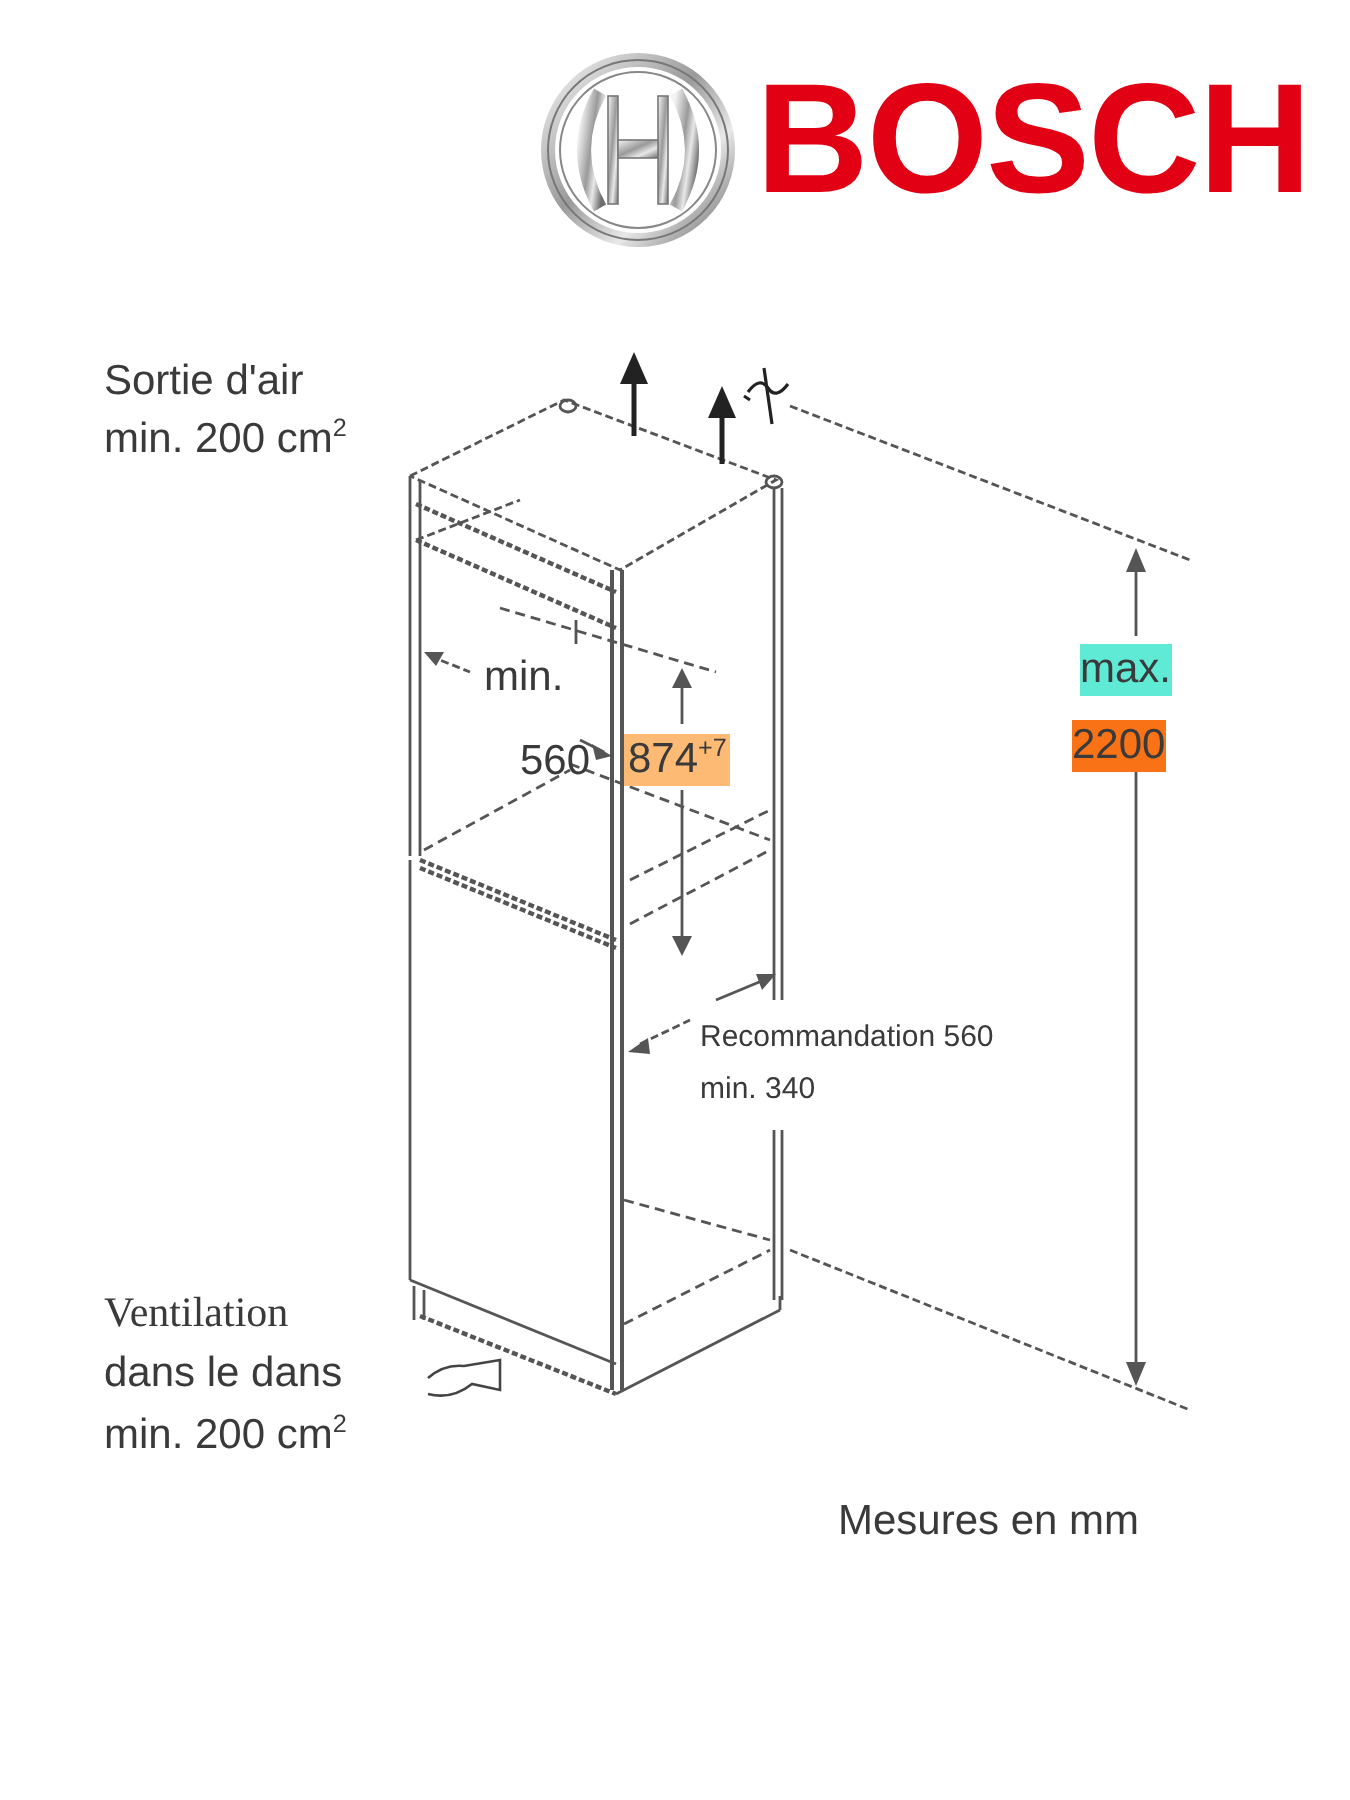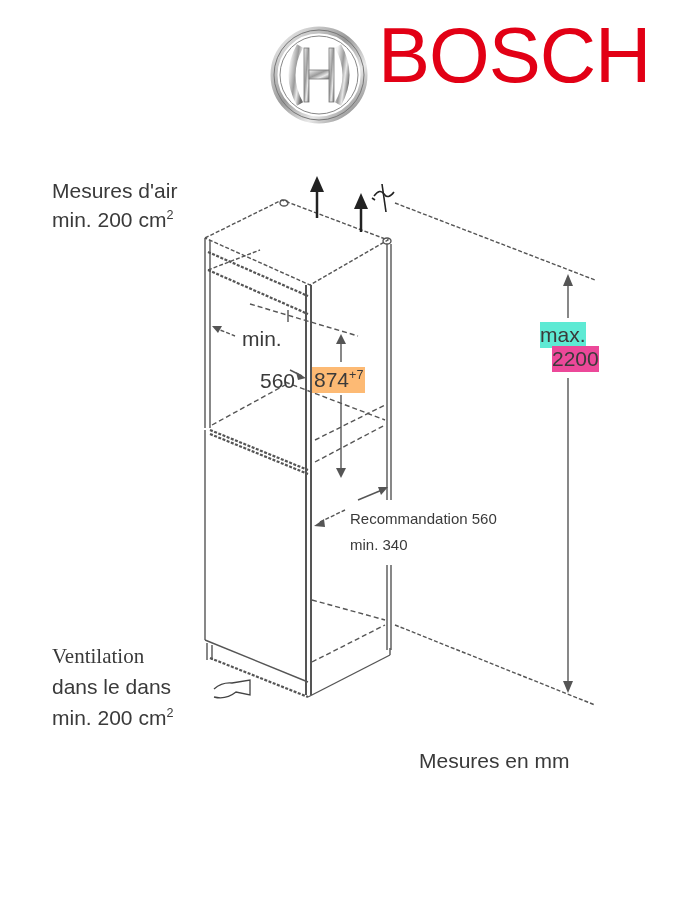--- a/index.html
+++ b/index.html
@@ -1,17 +1,17 @@
 <!DOCTYPE html>
 <html><head>
 <meta charset="utf-8">
 <style>
   html, body { margin: 0; padding: 0; background: #ffffff; }
   body { width: 675px; height: 900px; position: relative; overflow: hidden; font-family: "Liberation Sans", sans-serif; color: #333; }
-  .logo-text { position: absolute; left: 378px; top: 16px; font-family: "Liberation Sans", sans-serif; font-weight: normal; font-size: 78px; color: #e20015; letter-spacing: -1px; line-height: 1; }
+  .logo-text { position: absolute; left: 378px; top: 30px; font-family: "Liberation Sans", sans-serif; font-weight: bold; font-size: 78px; color: #e20015; letter-spacing: -1px; line-height: 1; }
   .logo-emblem { position: absolute; left: 270px; top: 26px; width: 98px; height: 98px; }
   .diagram { position: absolute; left: 0; top: 0; width: 675px; height: 900px; }
   .lbl { position: absolute; font-family: "Liberation Sans", sans-serif; color: #3a3a3a; white-space: nowrap; }
   .big { font-size: 21px; line-height: 26px; }
   .small { font-size: 15px; line-height: 23px; }
   sup { font-size: 60%; line-height: 0; }
 </style>
 </head>
 <body>
 
@@ -131,30 +131,30 @@
     <path d="M374 196 Q380 188 384 194 Q388 200 394 192"></path>
     <path d="M382 184 L386 212"></path>
     <path d="M375 200 L372 198"></path>
   </g>
 
   <g fill="none" stroke="#444" stroke-width="1.3">
     <path d="M214 689 Q222 682 232 683 L250 680 L250 695 L236 692 Q226 700 214 697"></path>
   </g>
 </svg>
 
-<div class="lbl big" style="left:52px; top:178px;">Mesures d'air</div>
+<div class="lbl big" style="left:52px; top:178px;">Sortie d'air</div>
 <div class="lbl big" style="left:52px; top:207px;"><span>min. 200 cm</span><sup>2</sup></div>
 
 <div class="lbl big" style="left:242px; top:326px;">min.</div>
 <div class="lbl big" style="left:240px; top:368px;margin-left:20px;">560</div>
 
 <div class="lbl big" style="left:312px; top:367px; background:#fdba74; padding:0 2px;"><span>874</span><sup>+7</sup></div>
 
 <div class="lbl big" style="left:540px; top:322px; background:#5eead4;">max.</div>
-<div class="lbl big" style="left:536px; top:346px; background:#ec4899;margin-left:16px;">2200</div>
+<div class="lbl big" style="left:536px; top:360px; background:#f97316;">2200</div>
 
 <div class="lbl small" style="left:350px; top:507px;">Recommandation 560</div>
 <div class="lbl small" style="left:350px; top:533px;">min. 340</div>
 
 <div class="lbl big" style="left:52px; top:643px;font-family:Liberation Serif, serif;">Ventilation</div>
 <div class="lbl big" style="left:52px; top:674px;">dans le dans</div>
 <div class="lbl big" style="left:52px; top:705px;"><span>min. 200 cm</span><sup>2</sup></div>
 
 <div class="lbl big" style="left:419px; top:748px; width:190px; overflow:hidden;">Mesures en mm</div>
 

